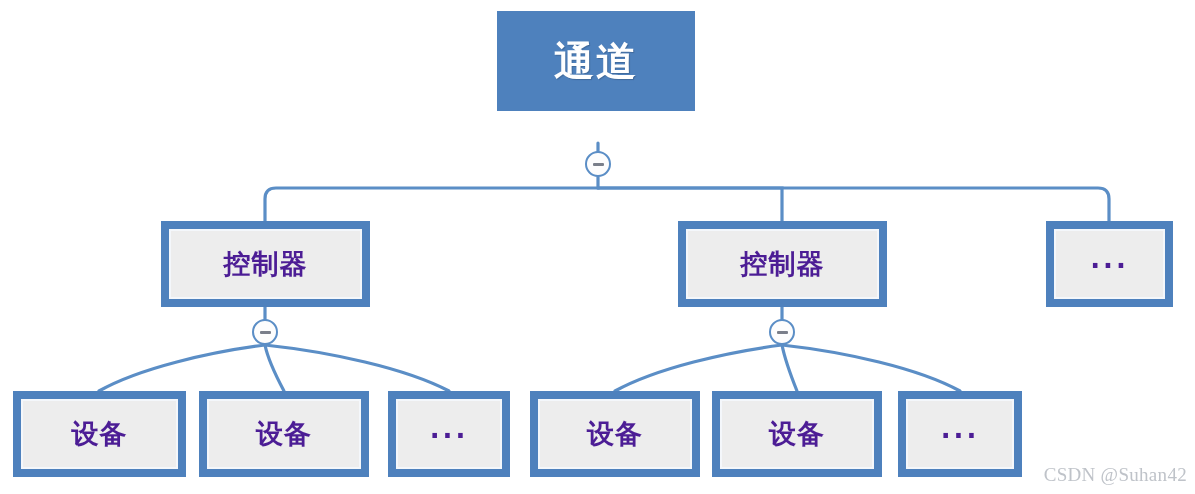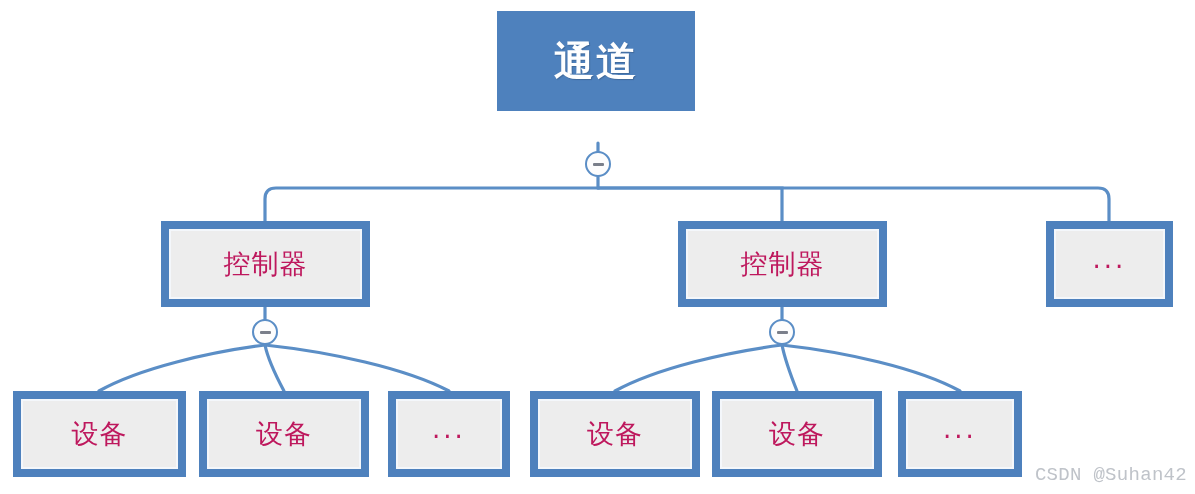--- a/index.html
+++ b/index.html
@@ -58,22 +58,22 @@
     width: 100%;
     height: 100%;
     background: #ededed;
     border: 2px solid #f4f7fb;
     box-sizing: border-box;
     display: flex;
     align-items: center;
     justify-content: center;
   }
   .node-framed .node-label {
-    color: #be185d;
-    font-weight: normal;
+    color: #4c1d95;
+    font-weight: bold;
     font-size: 27px;
     letter-spacing: 1px;
   }
   .node-framed.is-ellipsis .node-label {
     font-size: 26px;
     letter-spacing: 3px;
     line-height: 0.6;
     padding-bottom: 8px;
   }
   
@@ -98,21 +98,21 @@
     border-radius: 1px;
   }
   
   #watermark {
     position: absolute;
     right: 8px;
     bottom: 8px;
     z-index: 5;
     color: #bfc3c9;
     font-size: 19px;
-    font-family: Liberation Mono, monospace;
+    font-family: Liberation Serif, serif;
     letter-spacing: 0.3px;
     white-space: nowrap;
   }
 </style>
 </head>
 <body>
 
 <div id="diagram-root">
 
   <svg id="connectors" viewBox="0 0 1195 494" width="1195" height="494" xmlns="http://www.w3.org/2000/svg">

